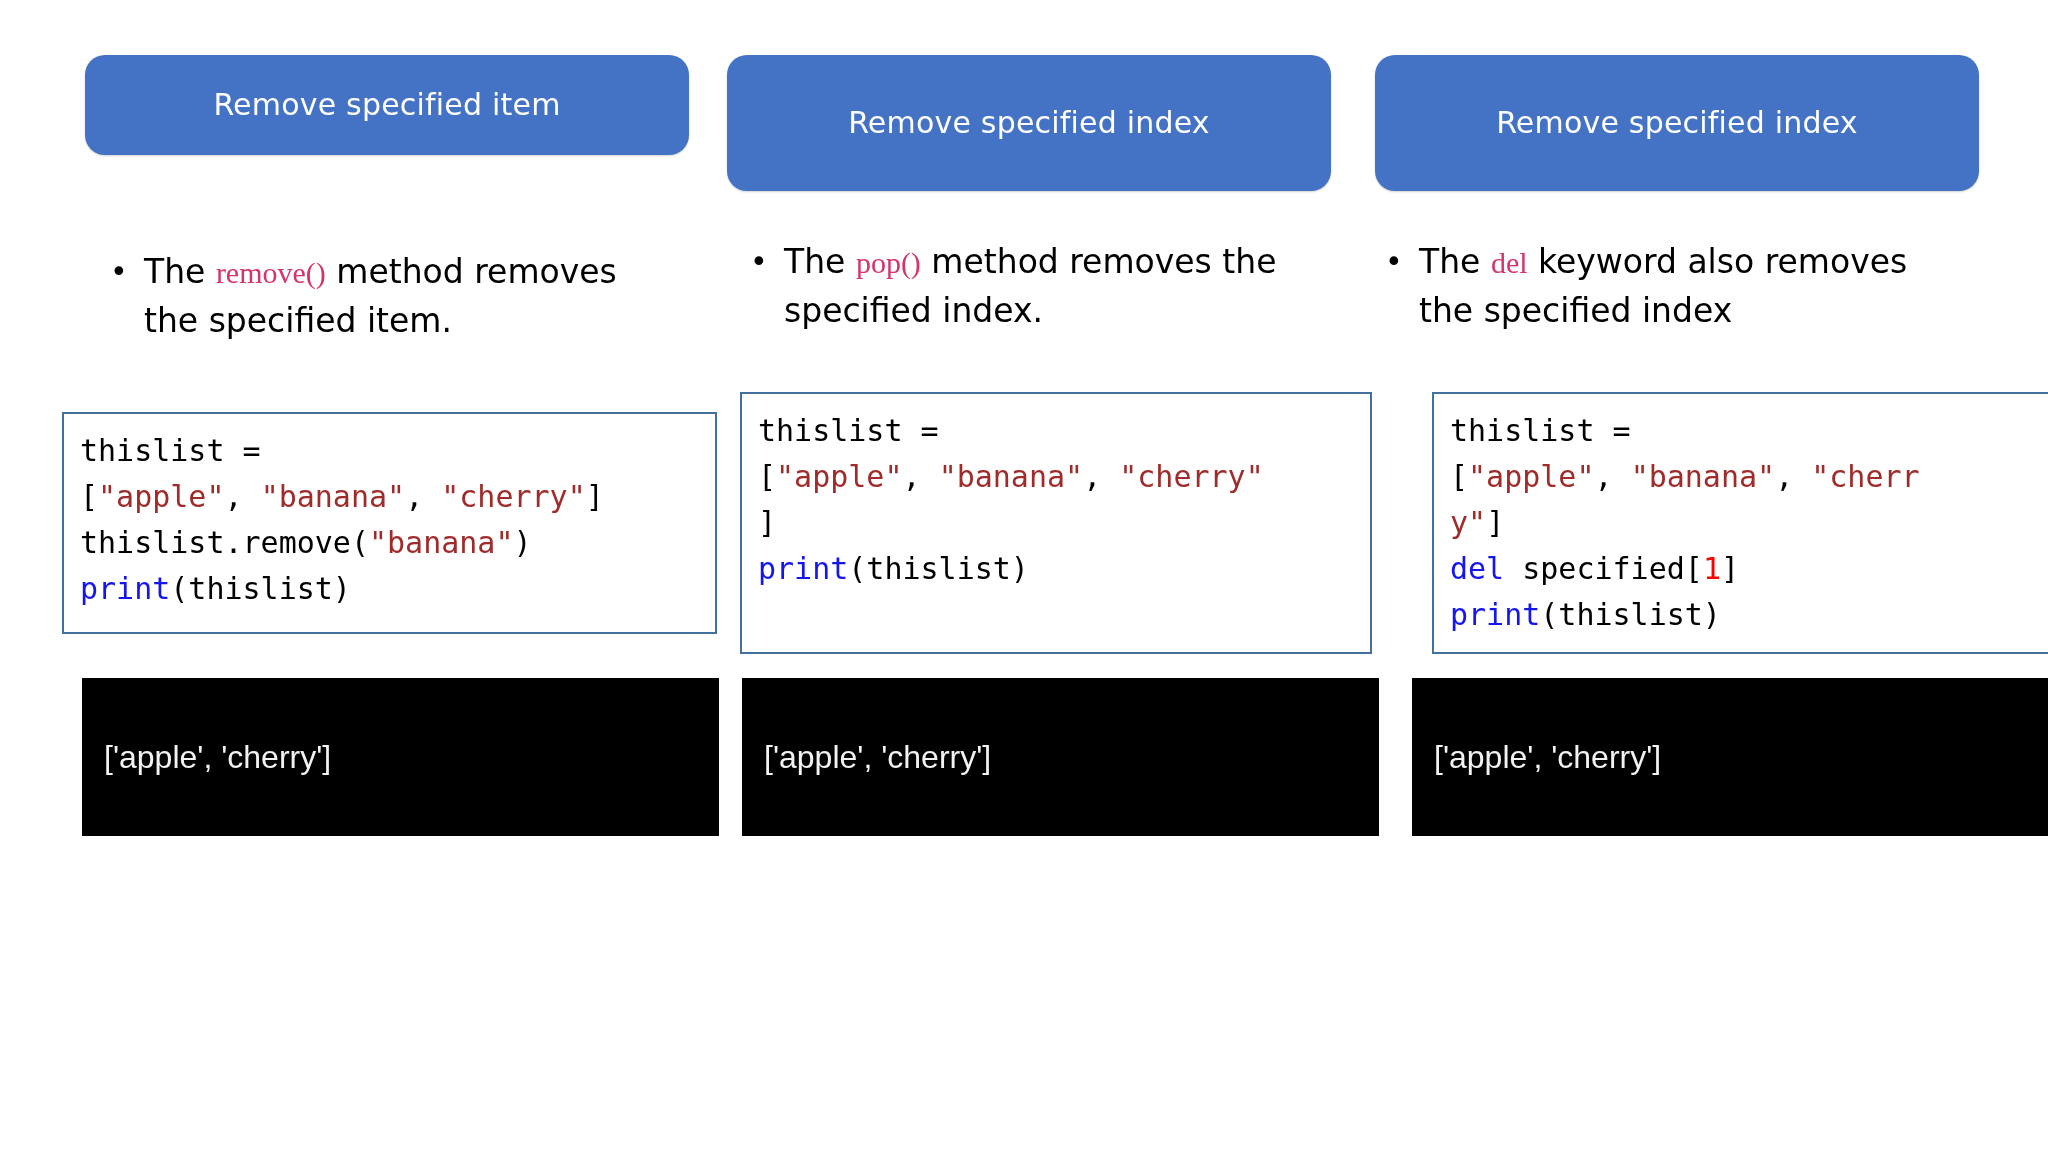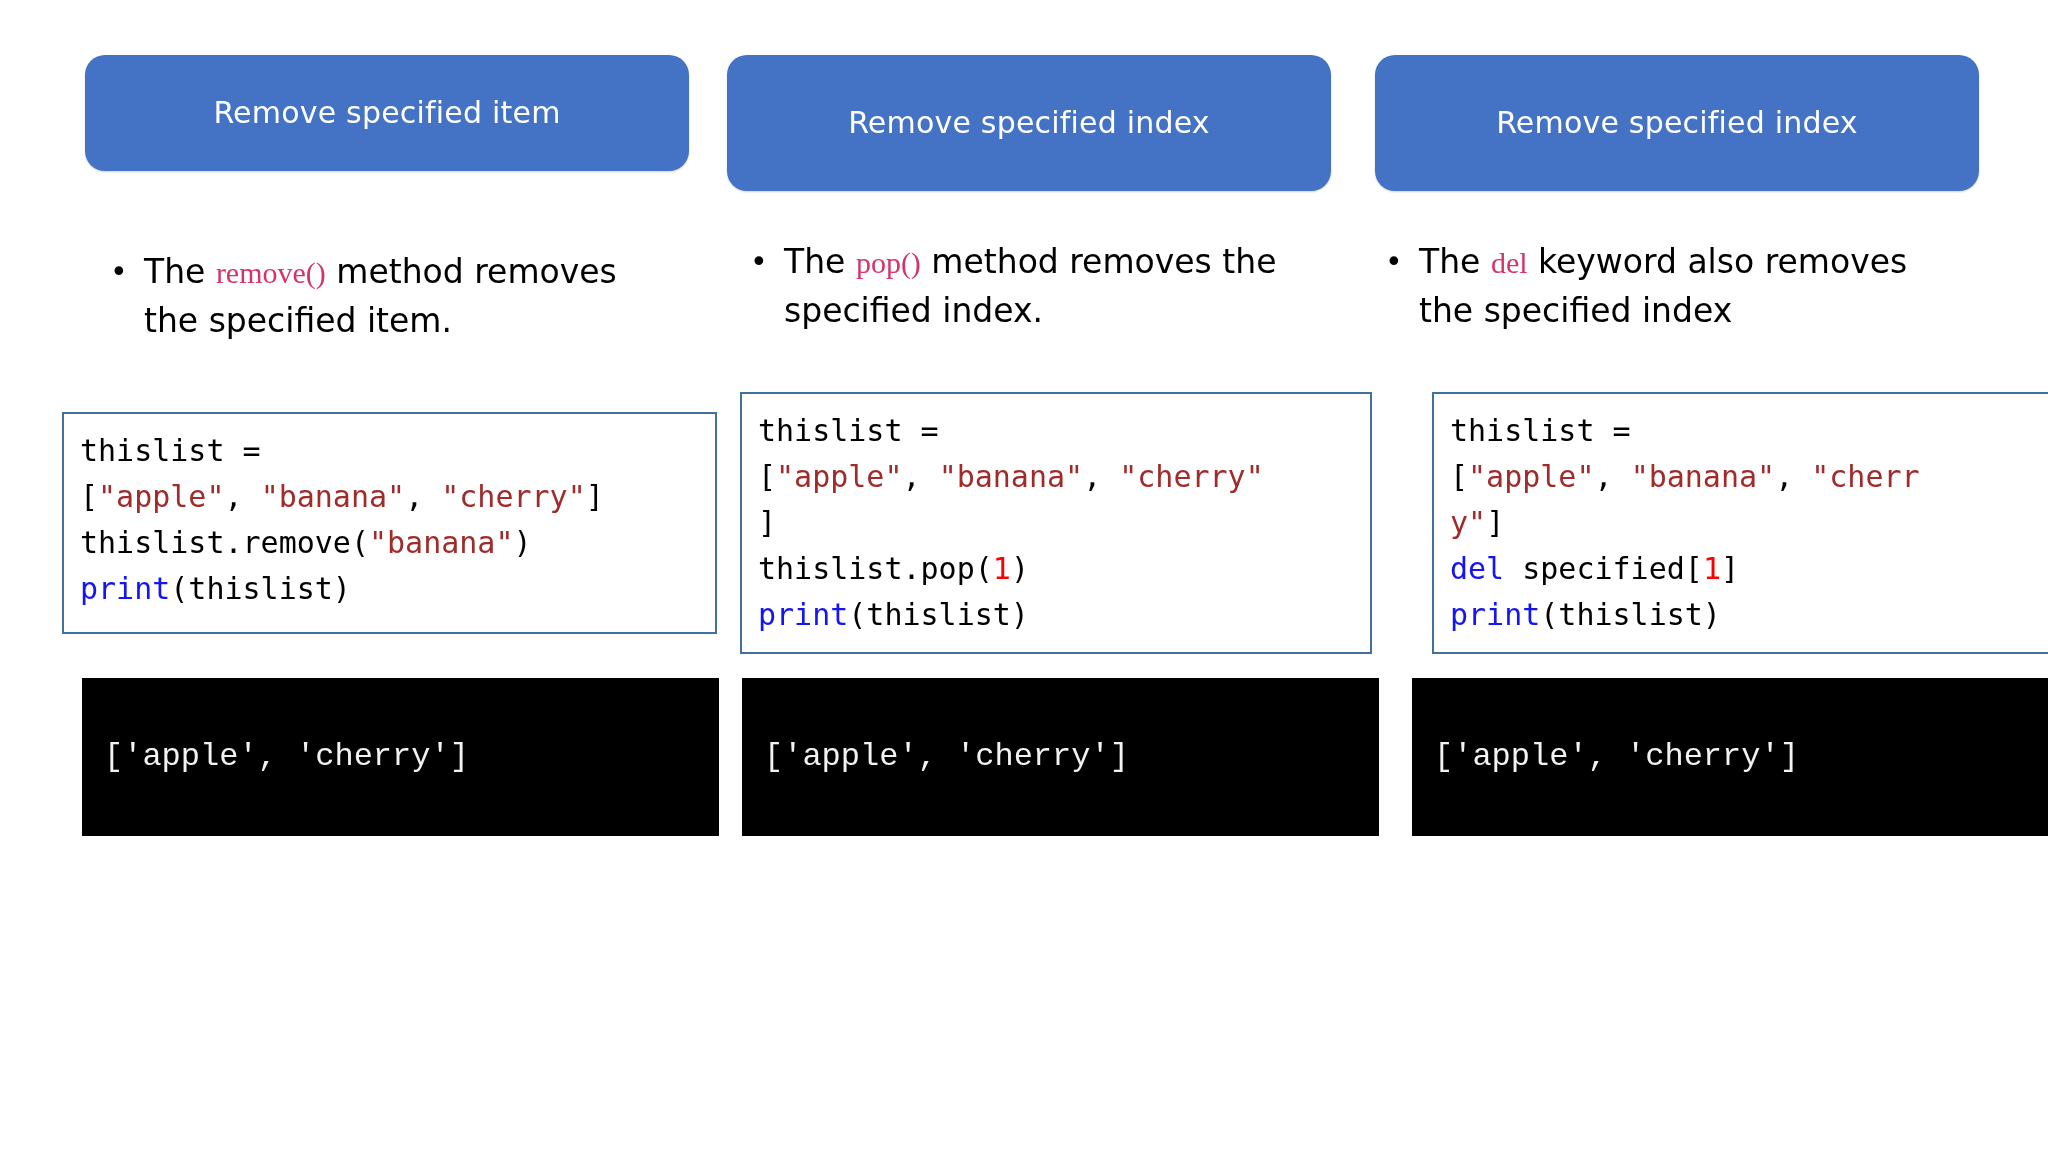--- a/index.html
+++ b/index.html
@@ -92,30 +92,30 @@
   
   .term-box {
     position: absolute;
     box-sizing: border-box;
     background: #000000;
     overflow: hidden;
     display: flex;
     align-items: center;
   }
   .term-line {
-    font-family: Liberation Mono, monospace;
+    font-family: Liberation Sans, sans-serif;
     font-size: 32px;
     line-height: 40px;
     color: #f2f2f2;
     white-space: pre;
     padding-left: 22px;
   }
 
   
-  #header-0 { left: 85px;   top: 55px;  width: 604px; height: 116px; }
+  #header-0 { left: 85px;   top: 55px;  width: 604px; height: 100px; }
   #header-1 { left: 727px;  top: 55px;  width: 604px; height: 136px; }
   #header-2 { left: 1375px; top: 55px;  width: 604px; height: 136px; }
 
   #bullet-0 { left: 110px;  top: 248px; width: 560px; }
   #bullet-1 { left: 750px;  top: 238px; width: 560px; }
   #bullet-2 { left: 1385px; top: 238px; width: 570px; }
 
   #code-0 { left: 62px;   top: 412px; width: 655px;  height: 222px; }
   #code-1 { left: 740px;  top: 392px; width: 632px;  height: 262px; }
   #code-2 { left: 1432px; top: 392px; width: 645px;  height: 262px; }
@@ -157,21 +157,20 @@
   <div class="code-box" id="code-0">
       <div class="code-line"><span>thislist =</span></div>
       <div class="code-line"><span>[</span><span class="tok-str">"apple"</span><span>, </span><span class="tok-str">"banana"</span><span>, </span><span class="tok-str">"cherry"</span><span>]</span></div>
       <div class="code-line"><span>thislist.remove(</span><span class="tok-str">"banana"</span><span>)</span></div>
       <div class="code-line"><span class="tok-fn">print</span><span>(thislist)</span></div>
     </div>
   <div class="code-box" id="code-1">
       <div class="code-line"><span>thislist =</span></div>
       <div class="code-line"><span>[</span><span class="tok-str">"apple"</span><span>, </span><span class="tok-str">"banana"</span><span>, </span><span class="tok-str">"cherry"</span></div>
       <div class="code-line"><span>]</span></div>
-      <div class="code-line"><span>thislist.pop(</span><span class="tok-num">1</span><span>)</span></div>
       <div class="code-line"><span class="tok-fn">print</span><span>(thislist)</span></div>
     </div>
   <div class="code-box" id="code-2">
       <div class="code-line"><span>thislist =</span></div>
       <div class="code-line"><span>[</span><span class="tok-str">"apple"</span><span>, </span><span class="tok-str">"banana"</span><span>, </span><span class="tok-str">"cherr</span></div>
       <div class="code-line"><span class="tok-str">y"</span><span>]</span></div>
       <div class="code-line"><span class="tok-kw">del</span><span> specified[</span><span class="tok-num">1</span><span>]</span></div>
       <div class="code-line"><span class="tok-fn">print</span><span>(thislist)</span></div>
     </div>
 

